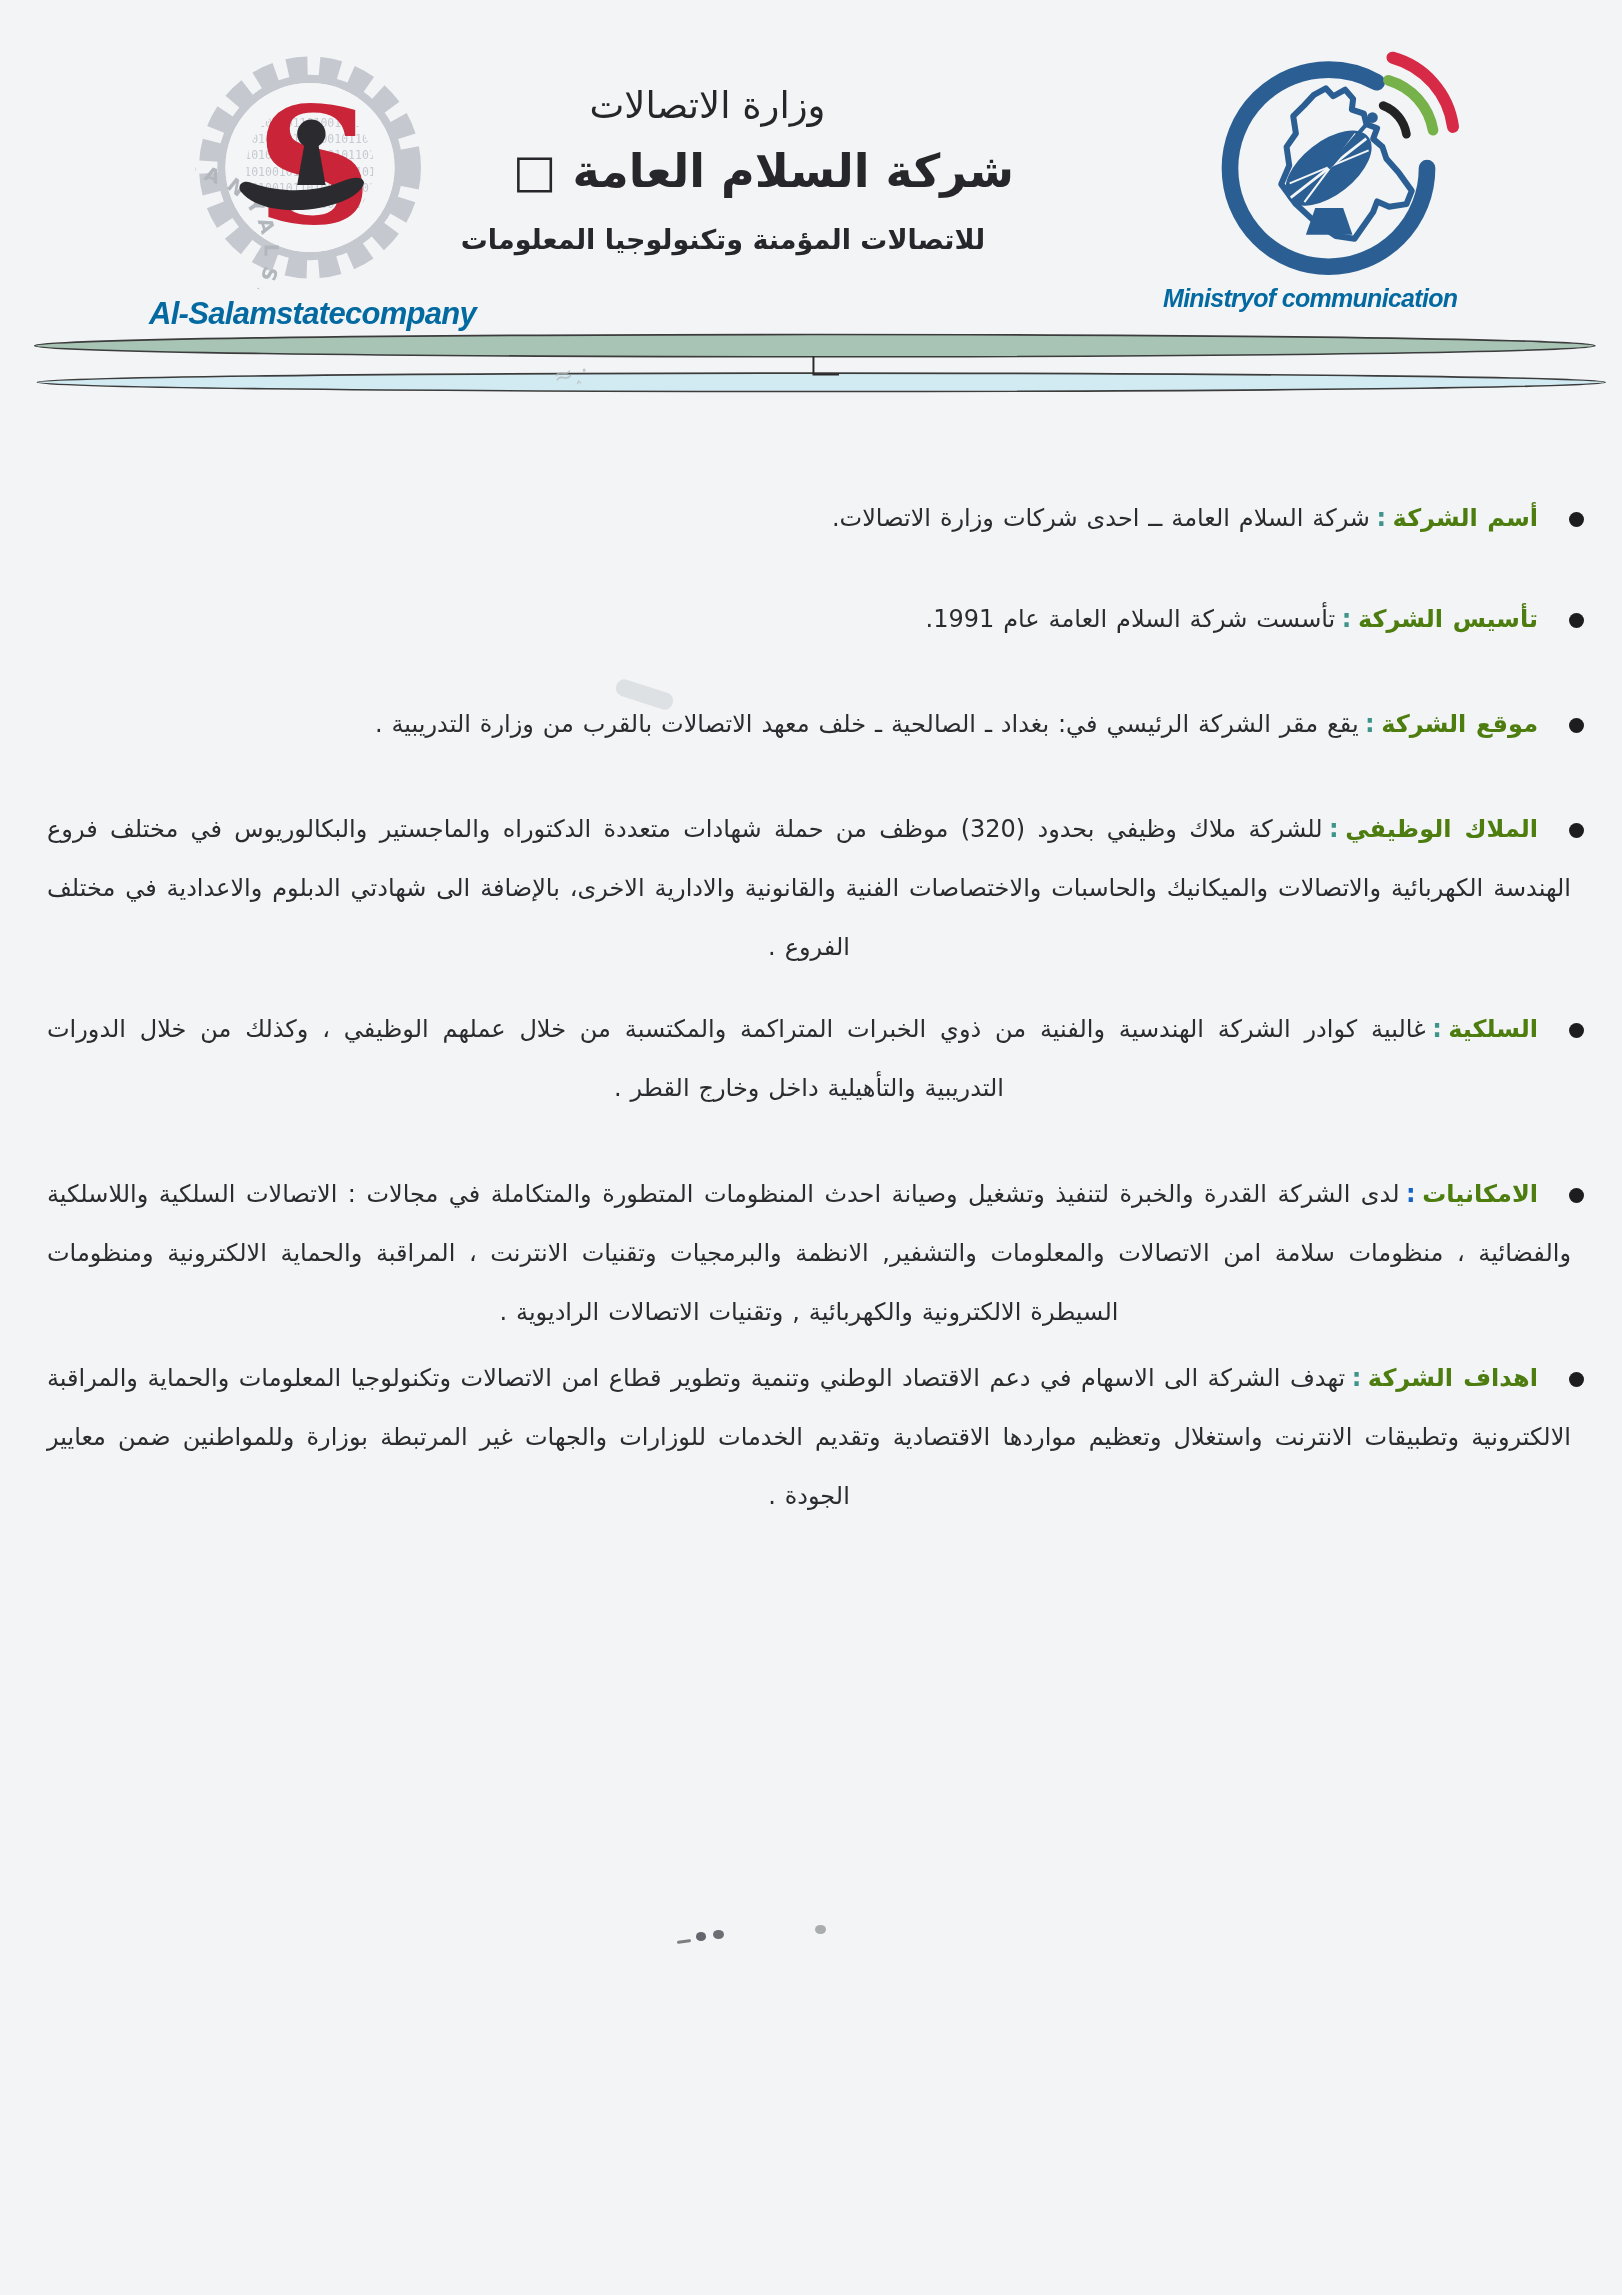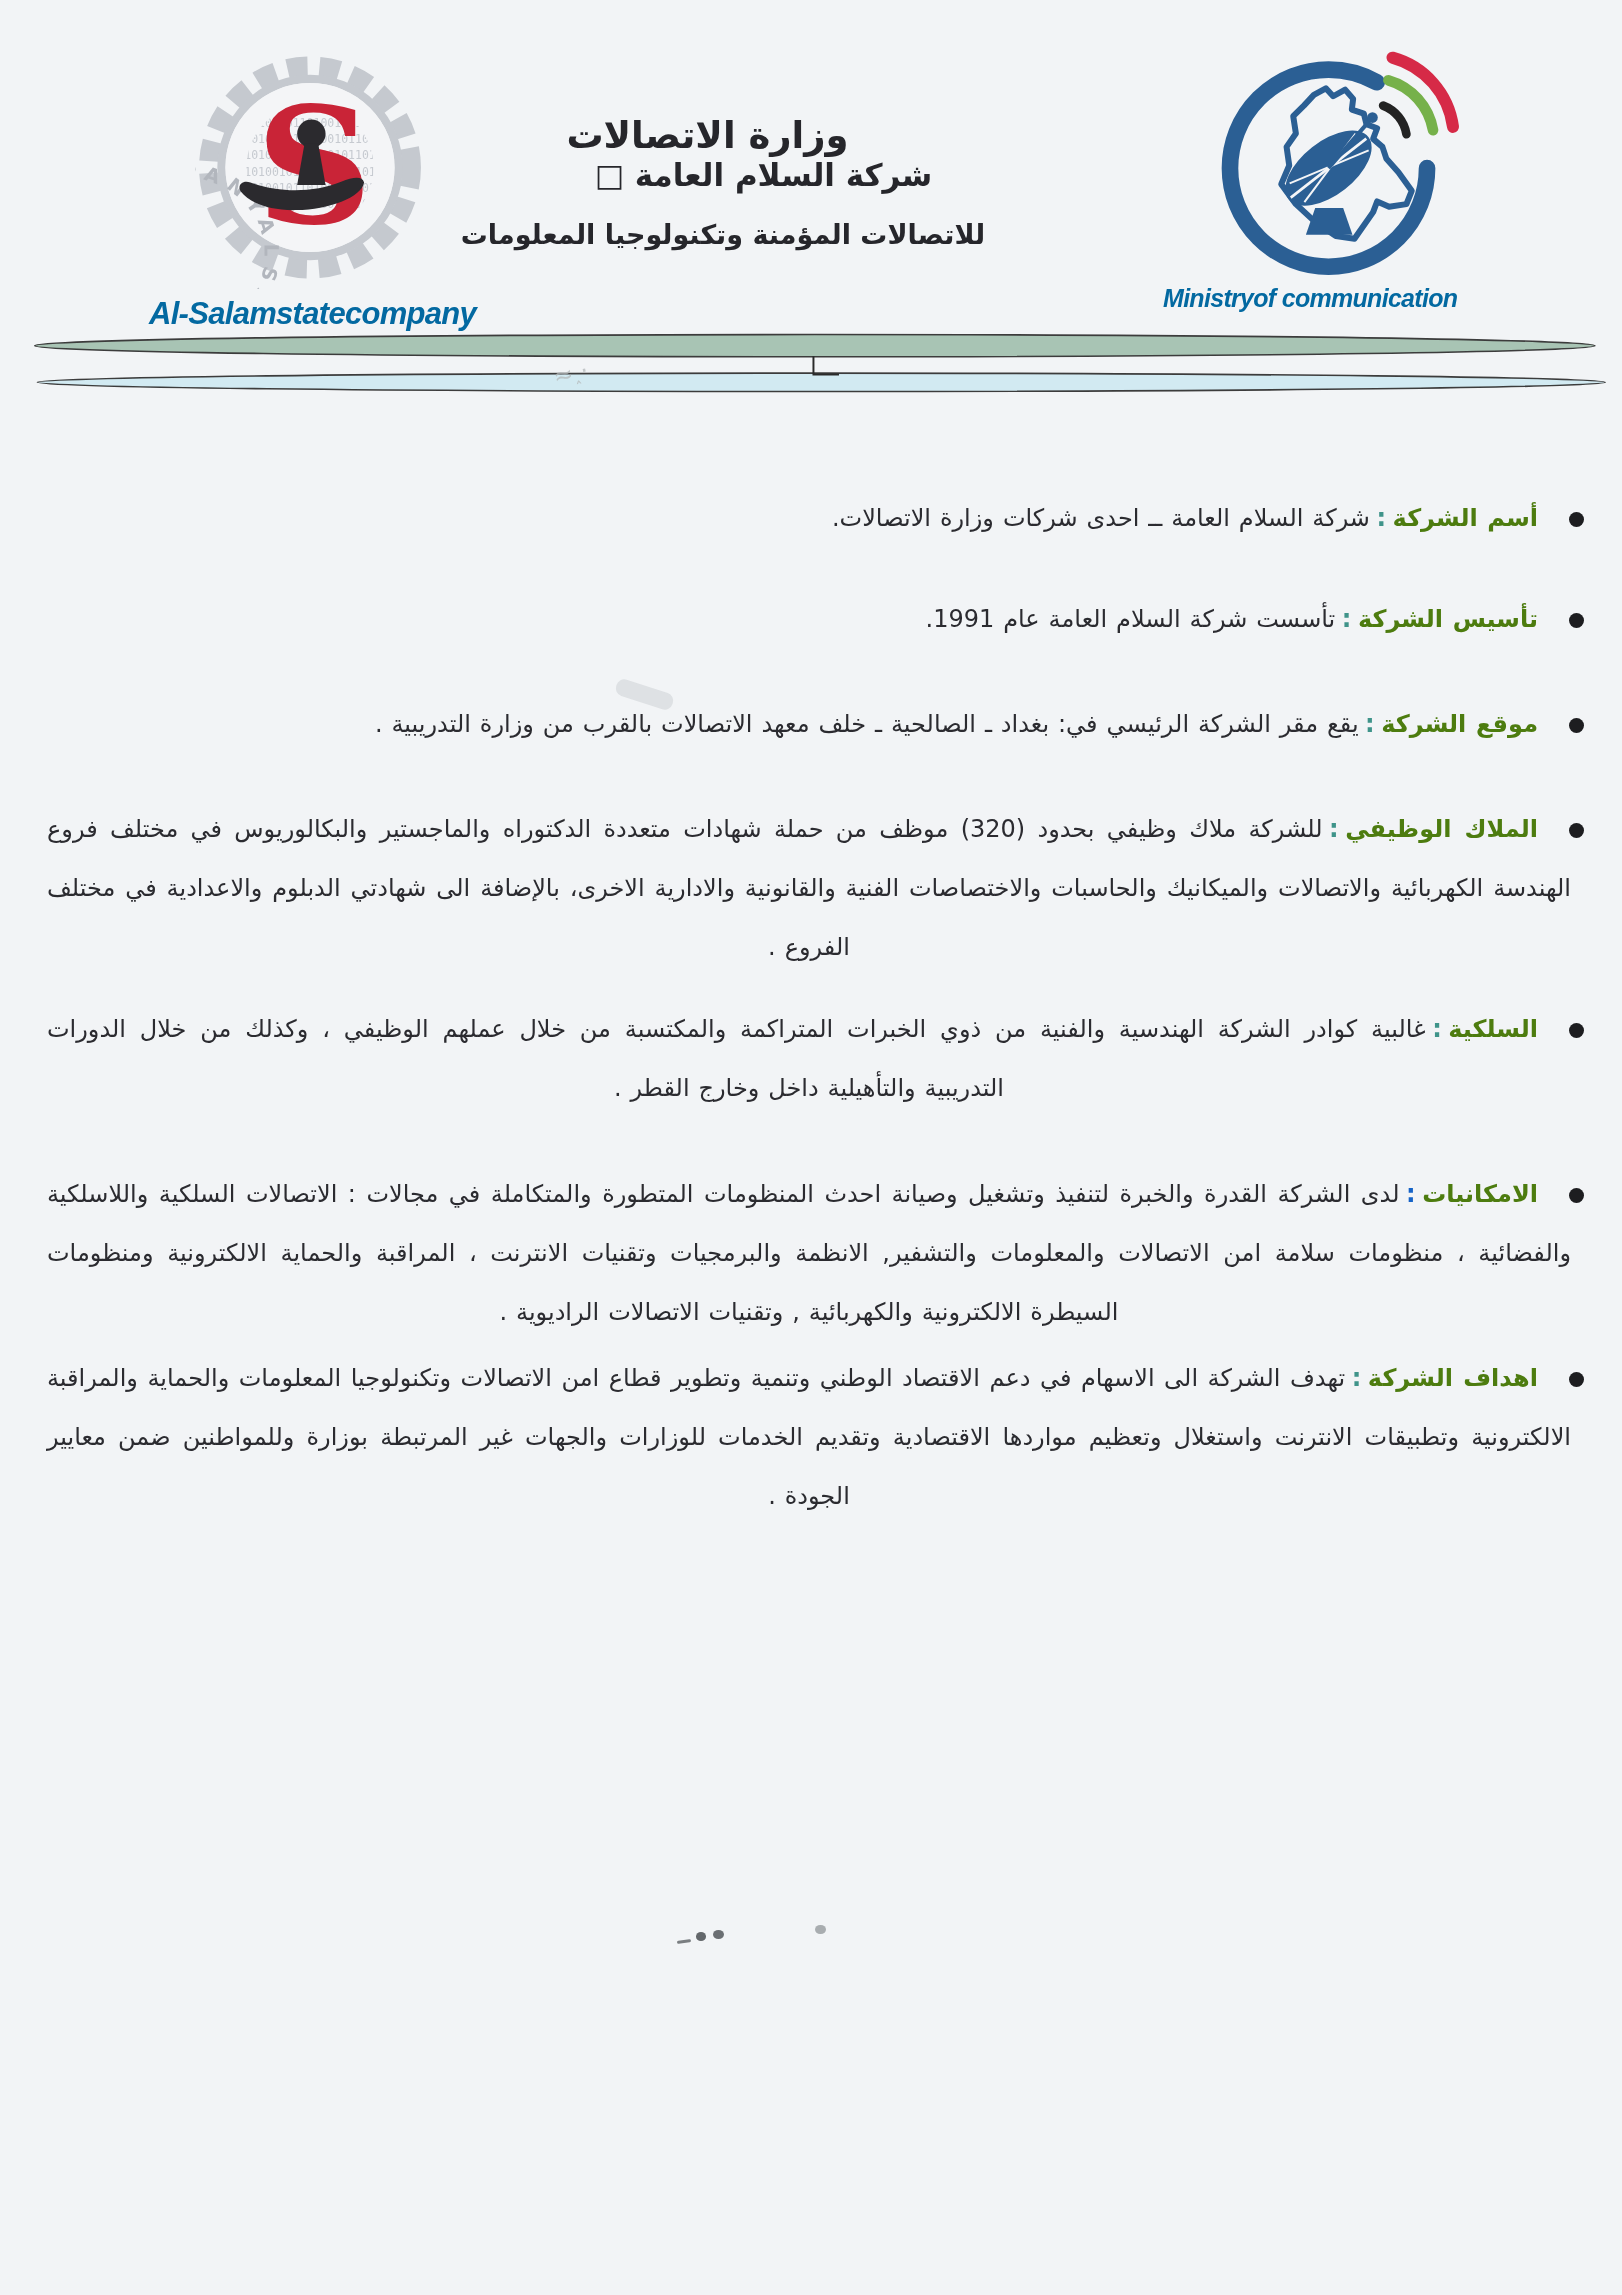--- a/index.html
+++ b/index.html
@@ -13,22 +13,22 @@
     position:absolute;inset:0;
     background:#f2f4f6;
   }
   
   .logo-left{position:absolute;left:195px;top:46px;width:230px;height:243px;}
   .logo-right{position:absolute;left:1214px;top:34px;width:253px;height:259px;}
   .titles{
     position:absolute;left:393px;top:84px;width:707px;
     direction:rtl;text-align:center;color:#26262b;
   }
-  .titles .t1{font-size:37px;font-weight:bold;position:relative;left:-39px;margin-top:30px;}
-  .titles .t2{font-size:31px;font-weight:bold;position:relative;left:17px;}
+  .titles .t1{font-size:37px;font-weight:normal;position:relative;left:-39px;}
+  .titles .t2{font-size:46px;font-weight:bold;margin-top:17px;position:relative;left:17px;}
   .titles .t3{font-size:27px;font-weight:bold;margin-top:26px;position:relative;left:-23.6px;}
   .caption{
     position:absolute;font-family:"Liberation Sans", sans-serif;
     font-weight:bold;font-style:italic;color:#0369a1;letter-spacing:-0.7px;
   }
   .caption.left{left:149px;top:296px;font-size:31px;}
   .caption.right{left:1163px;top:284px;font-size:25px;}
   .divider{position:absolute;left:0;top:318px;width:1623px;height:92px;}
   .squiggle{
     position:absolute;left:555px;top:353px;width:92px;height:52px;

